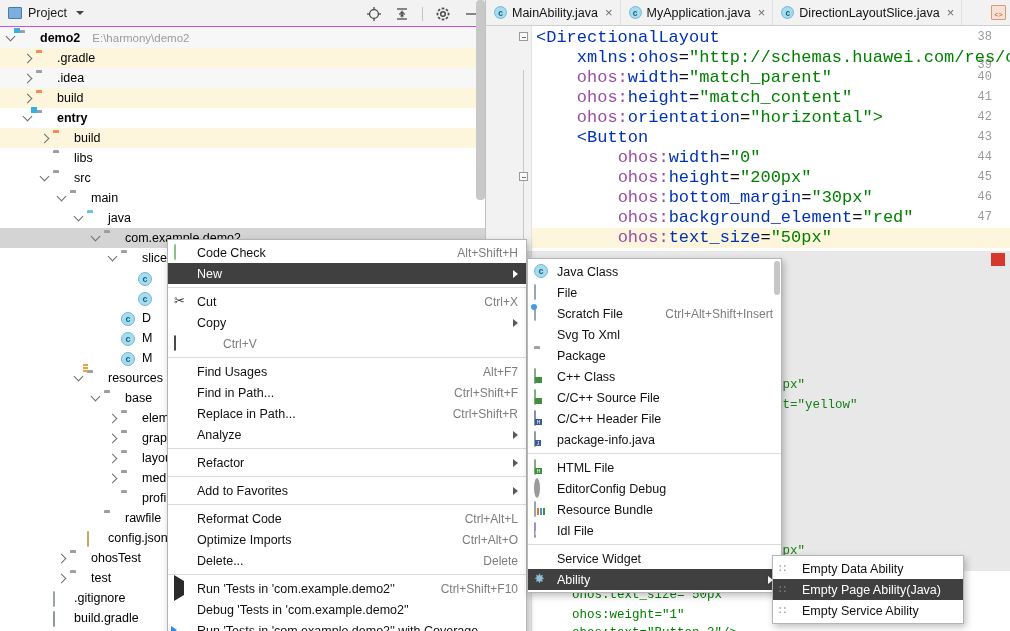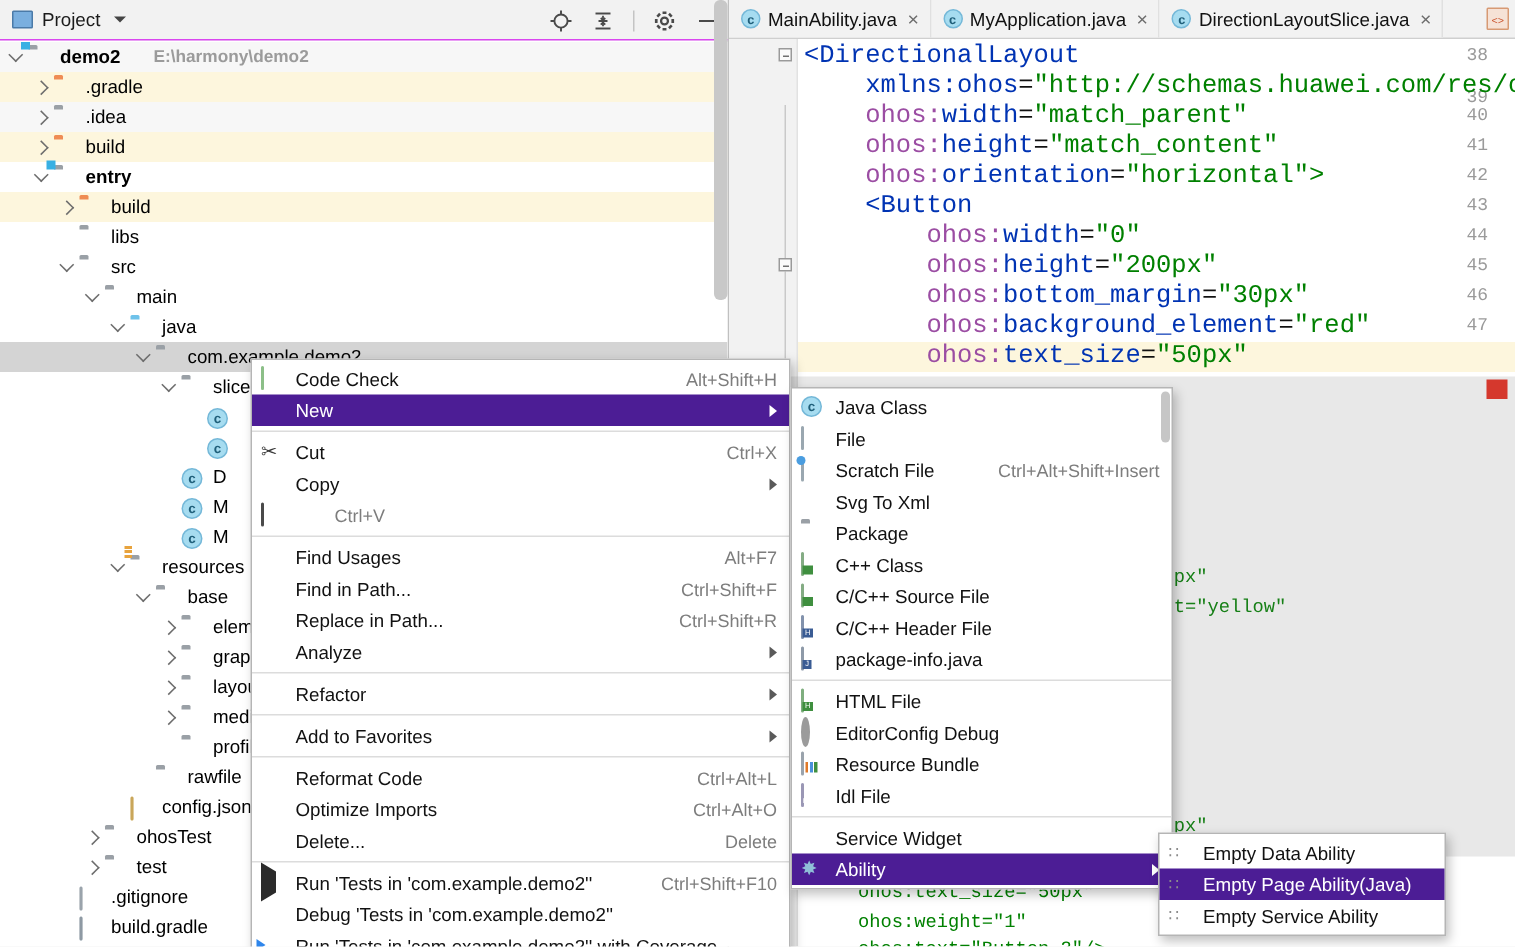--- a/index.html
+++ b/index.html
@@ -82,21 +82,21 @@
   }
   .file-ico {
     width: 12px; height: 14px; background: #e9eef2; border: 1px solid #a8b4bd;
     position: relative; top: 1px; border-radius: 1px;
   }
   .file-ico.js { background: #f3e6c4; border-color: #c9a65a; }
   .file-ico.git { background: #dfe3e6; border-color: #9aa3ab; }
   .file-ico.gradle { background: #cfd8de; border-color: #8e99a3; }
   .tlabel { padding-right: 6px; }
   .tlabel.bold { font-weight: bold; }
-  .tpath { color: #9b9b9b; font-size: 11.5px; margin-left: 16px; font-weight: bold; }
+  .tpath { color: #9b9b9b; font-size: 11.5px; margin-left: 6px; }
 
   
   .tree-scroll {
     position: absolute; right: 0px; top: 0; width: 9px; height: 200px; background: #c8c8c8; border-radius: 4px;
   }
 
   
   .editor-wrap { position: absolute; left: 486px; top: 0; width: 524px; height: 631px; background: #fff; }
   .tabbar {
     height: 26px; background: #f2f2f2; display: flex; align-items: stretch;
@@ -157,21 +157,21 @@
 
   
   .menu {
     position: absolute; background: #ffffff; border: 1px solid #b5b5b5;
     box-shadow: 2px 3px 7px rgba(0,0,0,0.25); padding: 2px 0; font-size: 12.5px;
   }
   .mi {
     position: relative; height: 21px; display: flex; align-items: center;
     padding: 0 8px 0 6px; color: #111; white-space: nowrap;
   }
-  .mi.sel { background: #4c1d95; color: #ffffff; }
+  .mi.sel { background: #404040; color: #ffffff; }
   .mi .mico { flex: 0 0 17px; width: 17px; height: 15px; margin-right: 6px; position: relative; }
   .mi .mlabel { flex: 1 1 auto; }
   .mi .mkey { color: #7d7d7d; font-size: 12px; padding-left: 26px; }
   .mi .arrow {
     width: 0; height: 0; border-top: 4px solid transparent; border-bottom: 4px solid transparent;
     border-left: 5px solid #5a5a5a; margin-left: 14px;
   }
   .mi.sel .arrow { border-left-color: #ffffff; }
   .msep { height: 1px; background: #dcdcdc; margin: 3px 0; }
 

